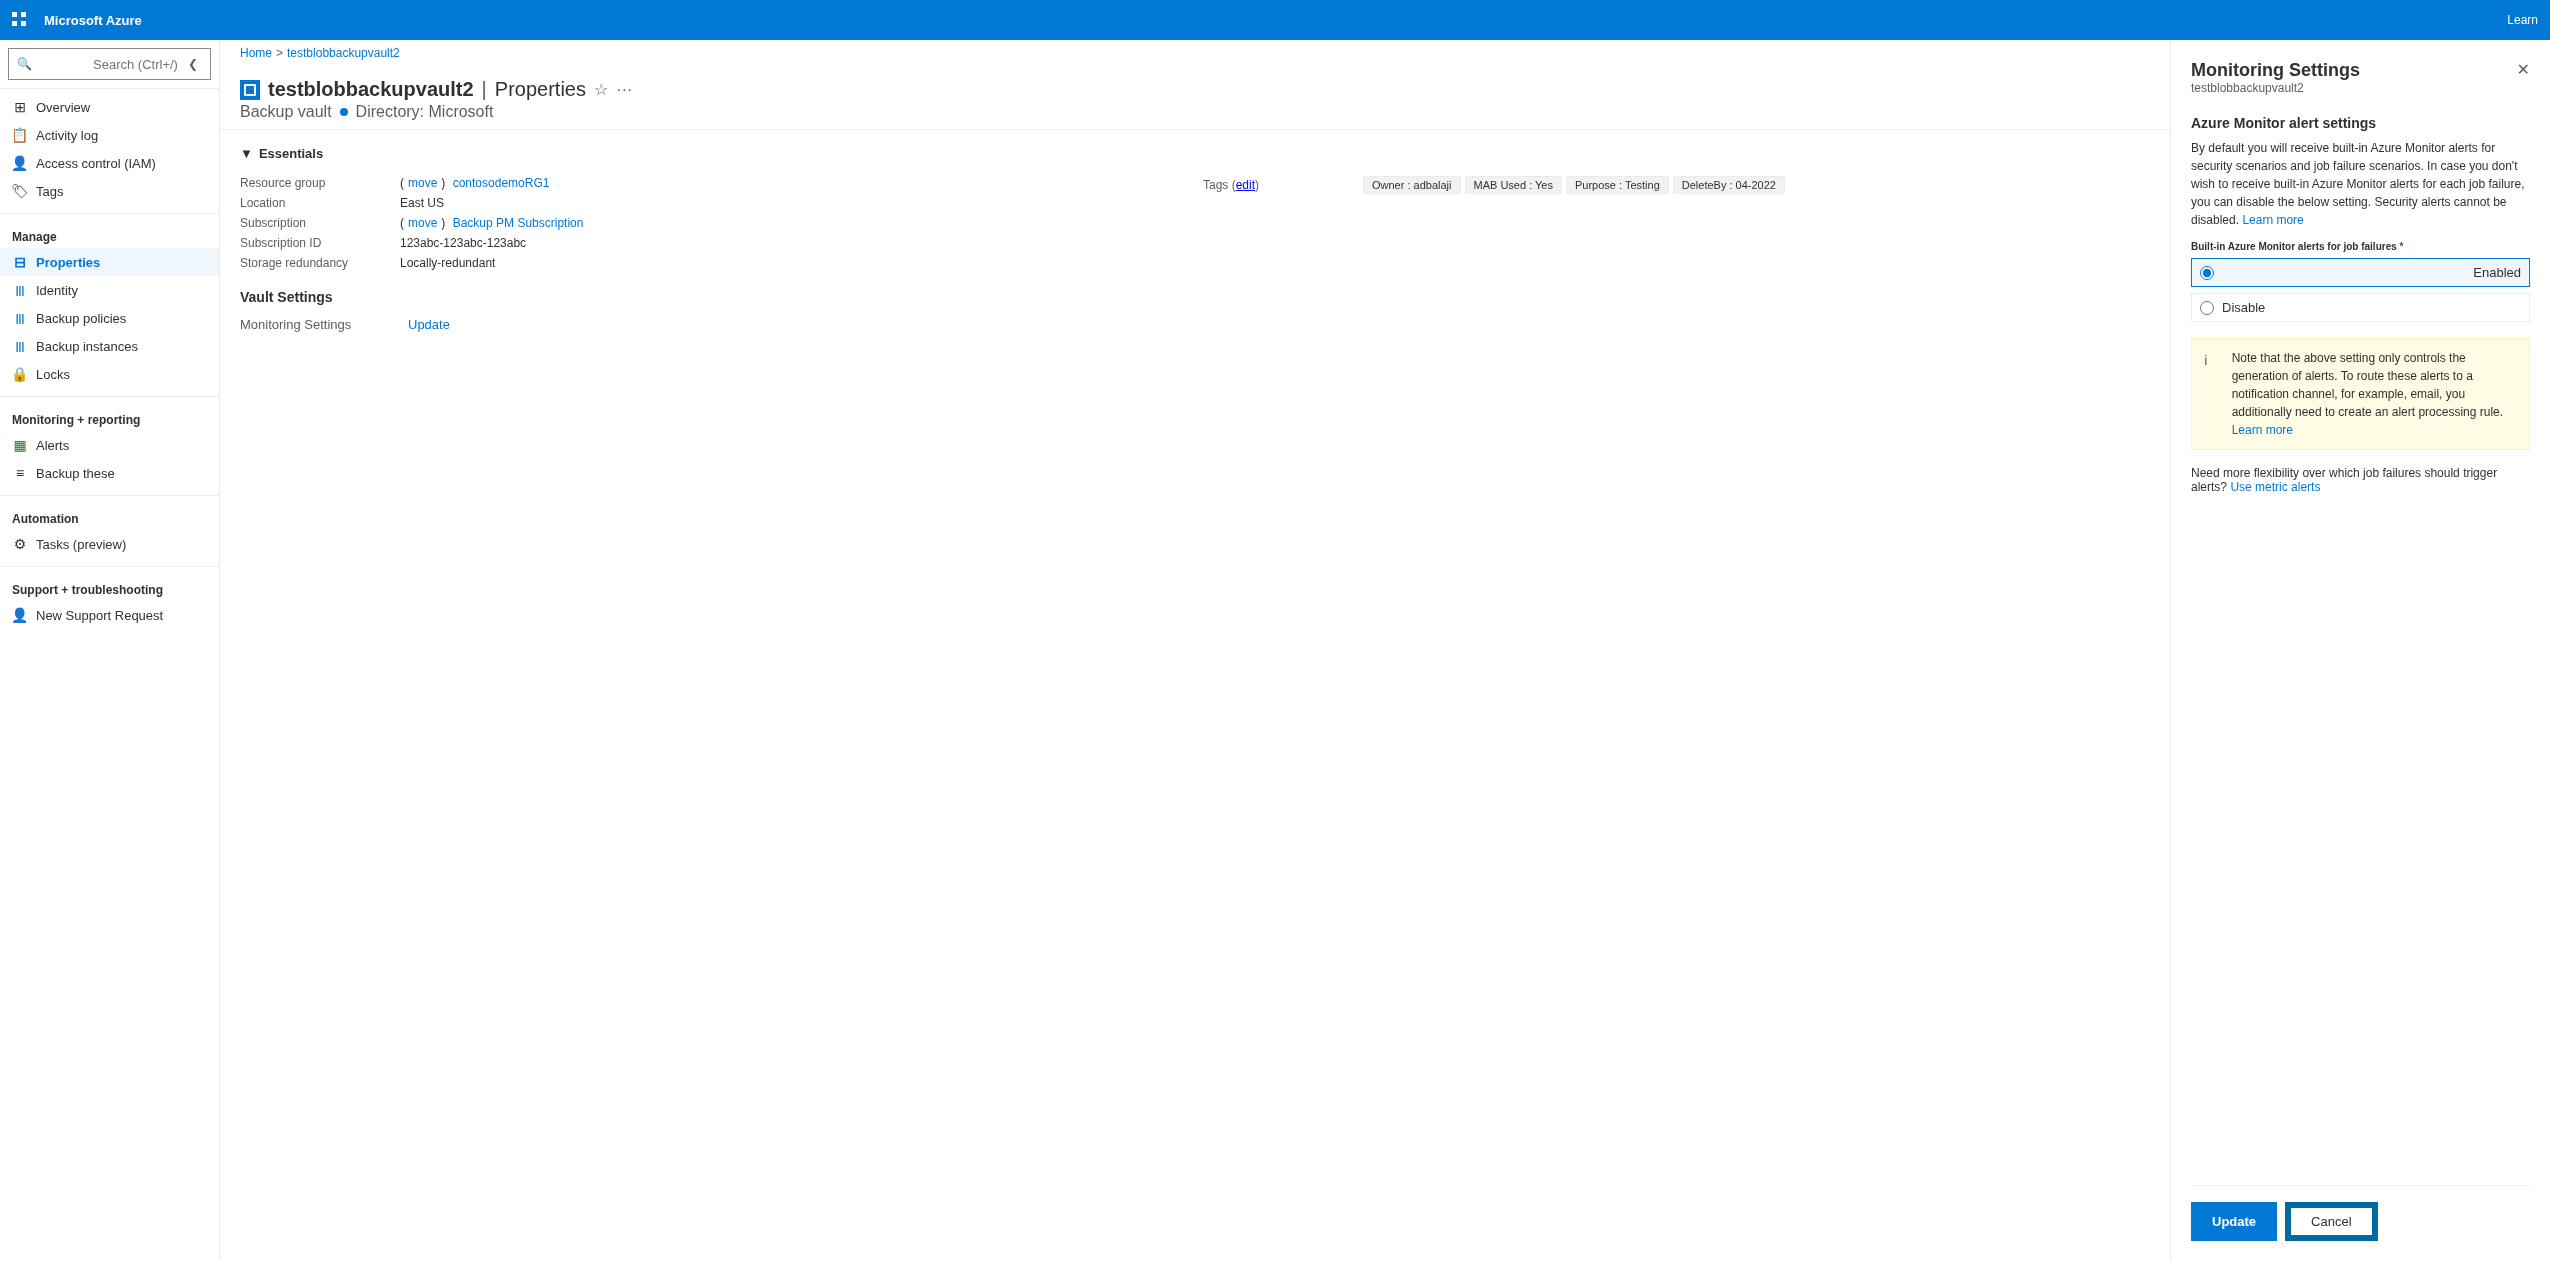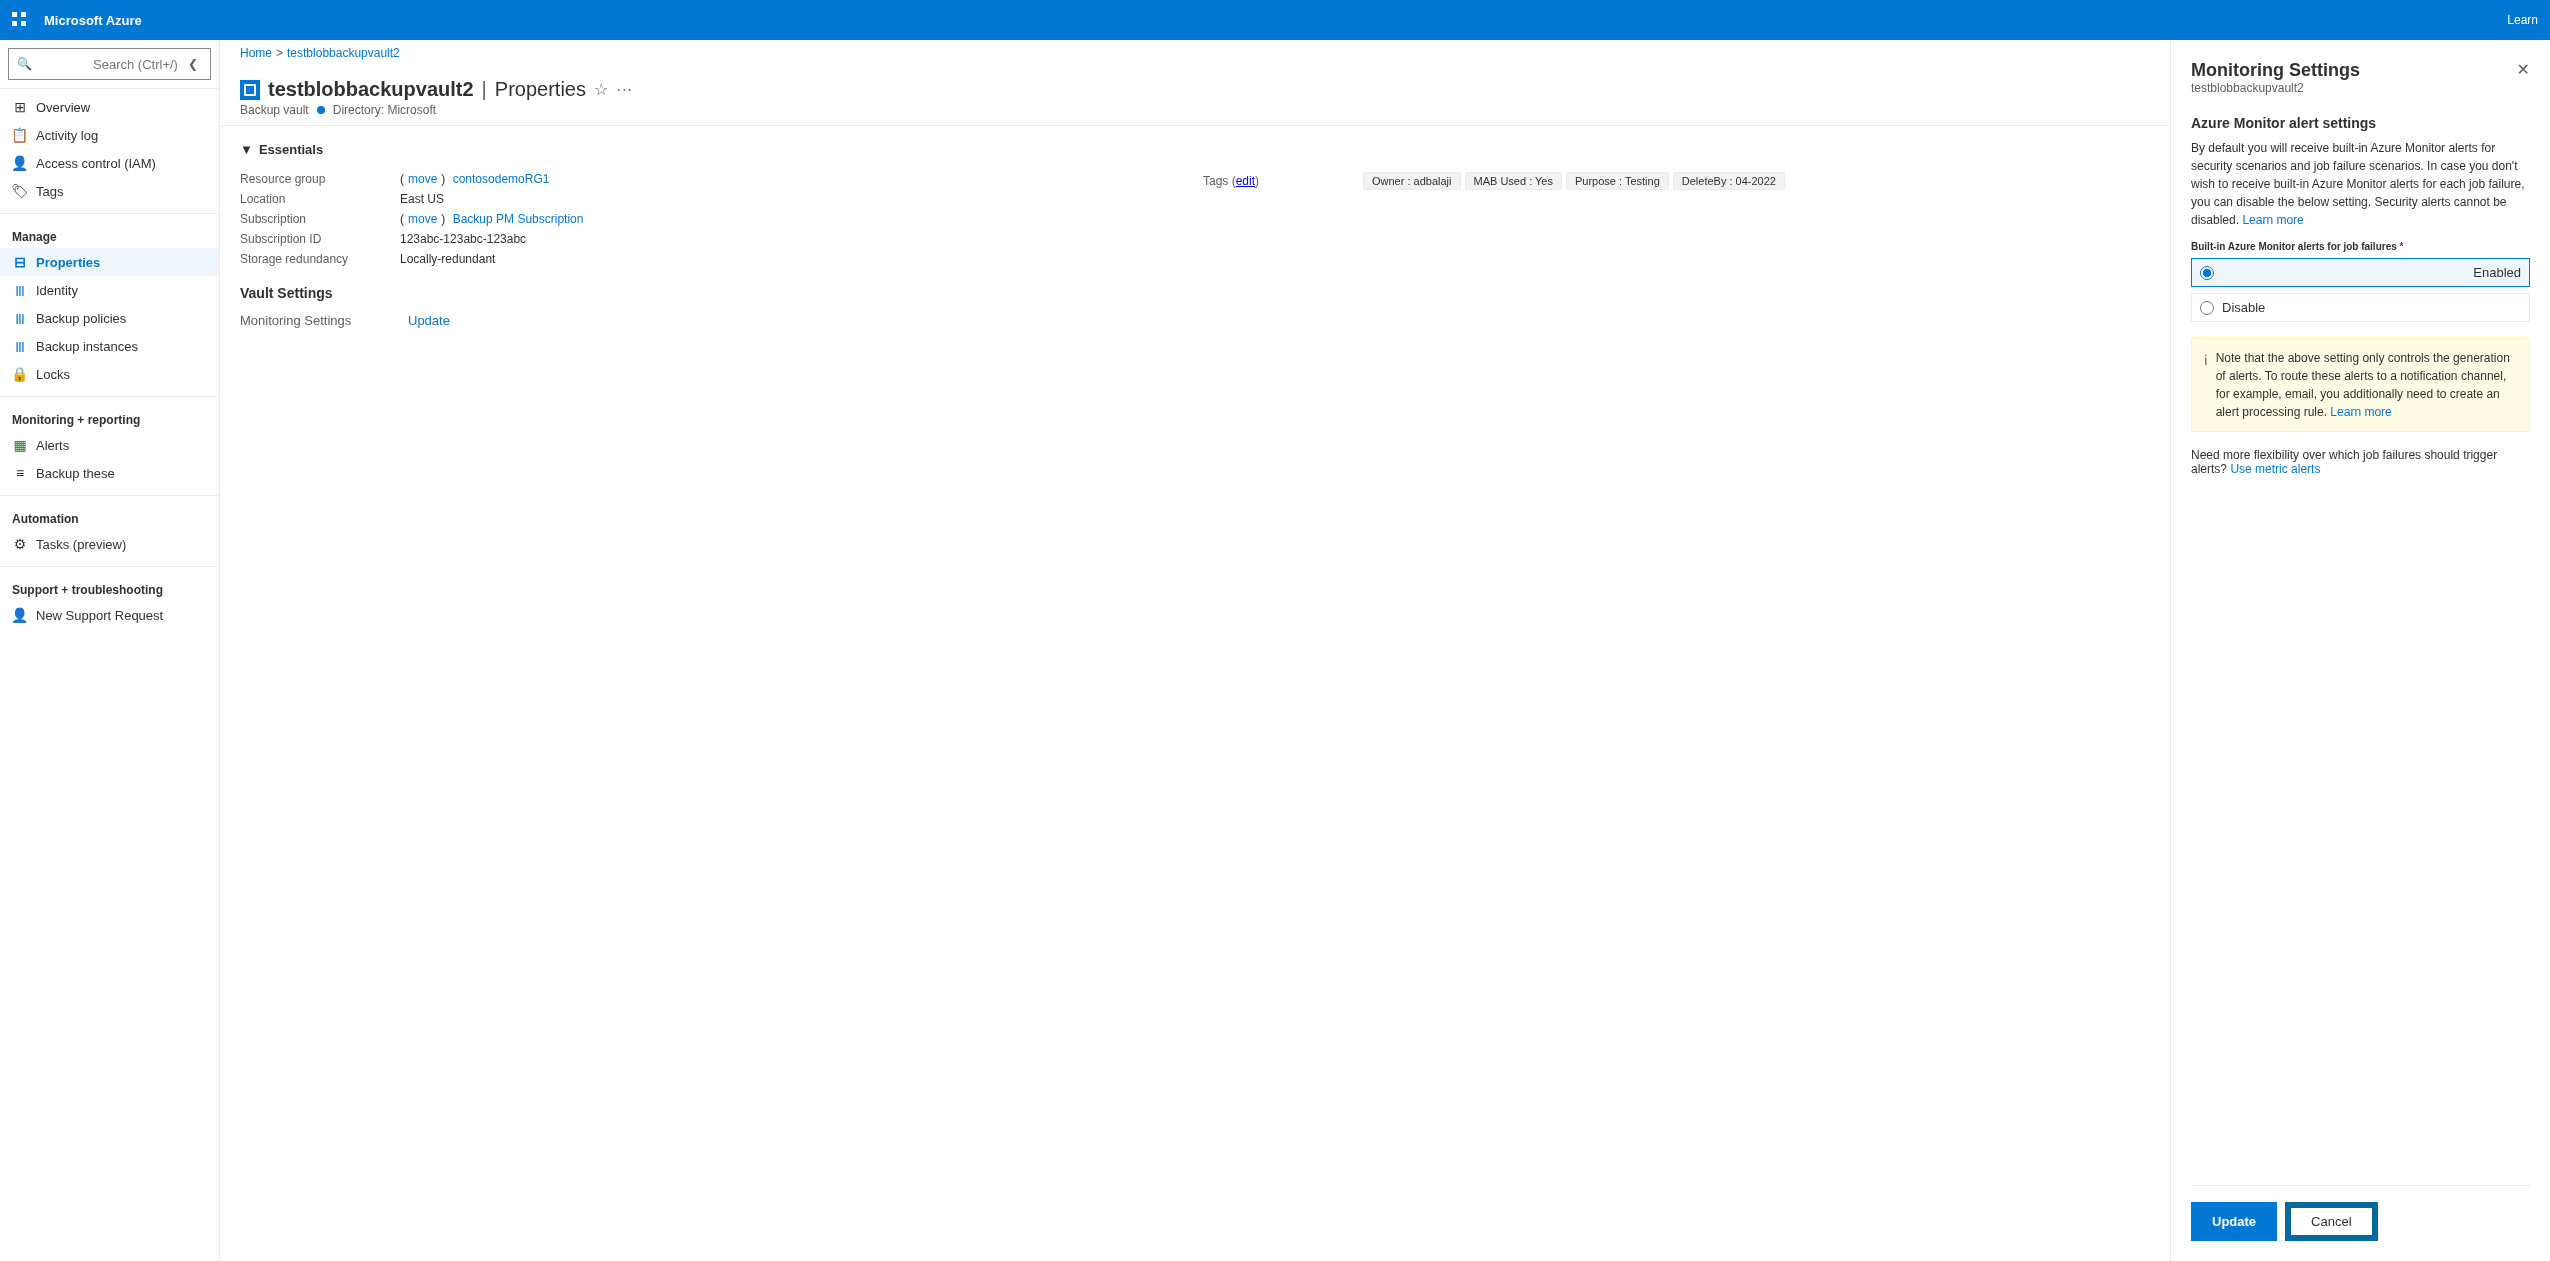--- a/index.html
+++ b/index.html
@@ -27,21 +27,21 @@
     .sidebar-item .icon { width: 16px; height: 16px; display: flex; align-items: center; justify-content: center; flex-shrink: 0; font-size: 14px; }
     .sidebar-divider { height: 1px; background: #edebe9; margin: 4px 0; }
 
     
     .content-area { flex: 1; display: flex; overflow: hidden; }
     .main-content { flex: 1; overflow-y: auto; background: white; }
 
     
     .page-header { padding: 12px 20px 8px; border-bottom: 1px solid #edebe9; display: flex; align-items: center; gap: 8px; }
     .page-header h1 { font-size: 20px; font-weight: 600; color: #323130; }
-    .page-header .subtitle { font-size: 12px; color: #605e5c; display: flex; align-items: center; gap: 8px; margin-top: 2px; }
+    .page-header .subtitle { font-size: 16px; color: #605e5c; display: flex; align-items: center; gap: 8px; margin-top: 2px; }
     .page-header .subtitle .dot { width: 8px; height: 8px; background: #0078d4; border-radius: 50%; }
     .header-breadcrumb { padding: 6px 20px; font-size: 12px; color: #605e5c; display: flex; gap: 4px; align-items: flex-start; }
     .header-breadcrumb a { color: #0078d4; text-decoration: none; }
     .star-icon { color: #605e5c; font-size: 16px; cursor: pointer; }
     .more-icon { color: #605e5c; font-size: 16px; cursor: pointer; }
 
     
     .essentials-section { padding: 16px 20px; }
     .section-header { display: flex; align-items: center; gap: 6px; font-size: 13px; font-weight: 600; color: #323130; margin-bottom: 12px; cursor: pointer; }
 
@@ -75,21 +75,21 @@
     .alert-setting-label .required { color: #a4262c; }
 
     .radio-group { display: flex; flex-direction: column; gap: 6px; margin-bottom: 16px; }
     .radio-option { display: flex; align-items: center; gap: 8px; padding: 6px 8px; border: 1px solid #edebe9; cursor: pointer; }
     .radio-option.selected { border-color: #0078d4; background: #eff6fc; justify-content: space-between; }
     .radio-option input[type="radio"] { accent-color: #0078d4; width: 14px; height: 14px; }
     .radio-label { font-size: 13px; color: #323130; }
 
     .info-box { background: #fffce5; border: 1px solid #fff3b0; padding: 10px 12px; display: flex; gap: 8px; margin-bottom: 16px; }
     .info-icon { color: #605e5c; font-size: 14px; flex-shrink: 0; margin-top: 1px; }
-    .info-text { font-size: 12px; color: #323130; line-height: 1.5; }
+    .info-text { font-size: 12px; color: #323130; line-height: 1.5; margin-left: 16px; }
     .info-text a { color: #0078d4; text-decoration: none; }
 
     .flexibility-text { font-size: 12px; color: #323130; margin-bottom: 20px; }
     .flexibility-text a { color: #0078d4; text-decoration: none; }
 
     .panel-footer { margin-top: auto; display: flex; gap: 8px; justify-content: flex-start; padding-top: 16px; border-top: 1px solid #edebe9; }
     .btn-primary { background: #0078d4; color: white; border: 1px solid #0078d4; padding: 6px 20px; font-size: 13px; cursor: pointer; font-weight: 600; }
     .btn-secondary { background: white; color: #323130; border: 6px solid #0369a1; padding: 6px 20px; font-size: 13px; cursor: pointer; text-align: center; }
 
     .manage-label { font-size: 12px; font-weight: 600; color: #323130; padding: 8px 12px 4px; }

